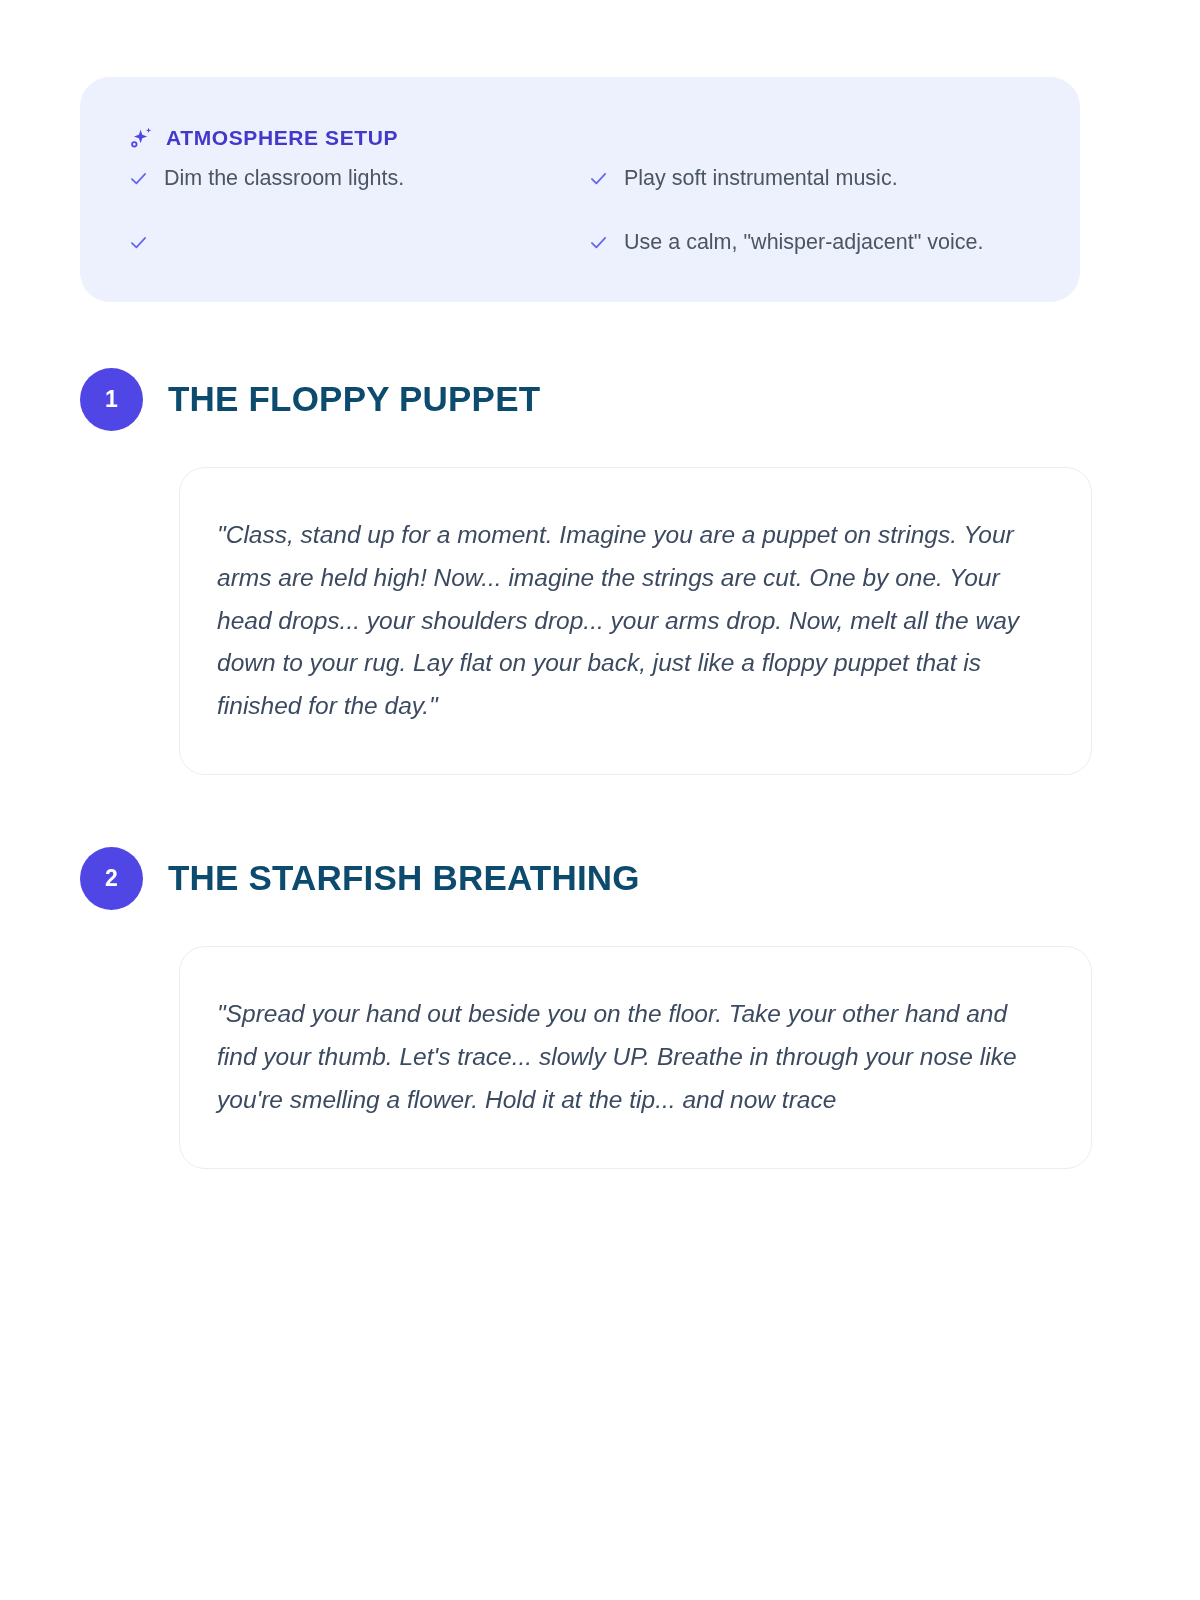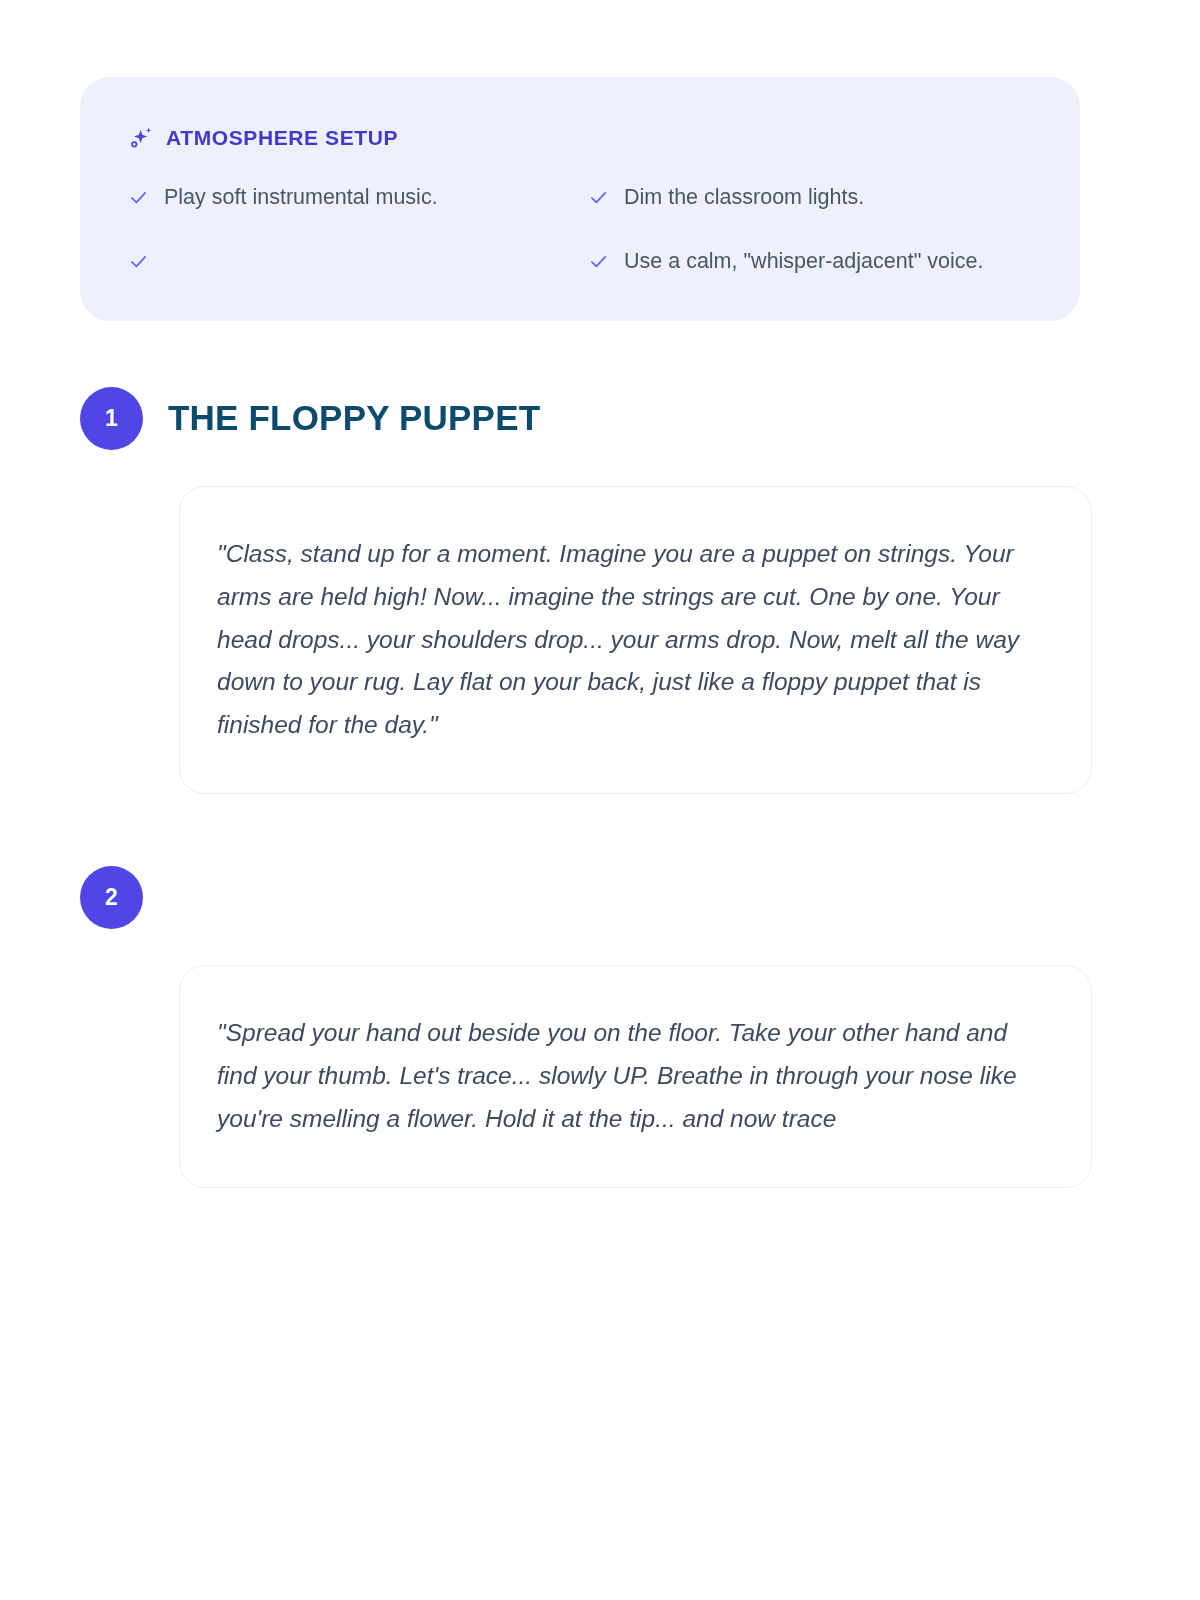--- a/index.html
+++ b/index.html
@@ -88,21 +88,21 @@
     width: 1000px;
     background: #EDF0FD;
     border-radius: 30px;
     padding: 47px 48px 46px 48px;
   }
 
   .atm-head {
     display: flex;
     align-items: center;
     gap: 11px;
-    margin-bottom: 33px;
+    margin-bottom: 14px;
   }
 
   .sparkle-icon {
     width: 27px;
     height: 27px;
     display: block;
     flex: 0 0 auto;
   }
 
   .atm-title {
@@ -210,28 +210,28 @@
         <circle cx="5.6" cy="18.1" r="2.0" stroke="#4F46E5" stroke-width="1.6" fill="none"></circle>
       </svg>
       <div class="atm-title">ATMOSPHERE SETUP</div>
     </div>
     <div class="atm-grid">
 
       <div class="atm-item">
         <svg class="check-icon" viewBox="0 0 24 24" fill="none">
           <path d="M4.5 12.6 L9.6 17.6 L19.6 6.8" stroke="#6366f1" stroke-width="2" stroke-linecap="round" stroke-linejoin="round"></path>
         </svg>
+        <span class="atm-item-text">Dim the classroom lights.</span>
+      </div>
+
+      <div class="atm-item">
+        <svg class="check-icon" viewBox="0 0 24 24" fill="none">
+          <path d="M4.5 12.6 L9.6 17.6 L19.6 6.8" stroke="#6366f1" stroke-width="2" stroke-linecap="round" stroke-linejoin="round"></path>
+        </svg>
         <span class="atm-item-text">Play soft instrumental music.</span>
-      </div>
-
-      <div class="atm-item">
-        <svg class="check-icon" viewBox="0 0 24 24" fill="none">
-          <path d="M4.5 12.6 L9.6 17.6 L19.6 6.8" stroke="#6366f1" stroke-width="2" stroke-linecap="round" stroke-linejoin="round"></path>
-        </svg>
-        <span class="atm-item-text">Dim the classroom lights.</span>
       </div>
 
       <div class="atm-item">
         <svg class="check-icon" viewBox="0 0 24 24" fill="none">
           <path d="M4.5 12.6 L9.6 17.6 L19.6 6.8" stroke="#6366f1" stroke-width="2" stroke-linecap="round" stroke-linejoin="round"></path>
         </svg>
       </div>
 
       <div class="atm-item">
         <svg class="check-icon" viewBox="0 0 24 24" fill="none">
@@ -249,19 +249,20 @@
       <div class="step-title">THE FLOPPY PUPPET</div>
     </div>
     <div class="quote-card">
       <div class="quote-text">"Class, stand up for a moment. Imagine you are a puppet on strings. Your arms are held high! Now... imagine the strings are cut. One by one. Your head drops... your shoulders drop... your arms drop. Now, melt all the way down to your rug. Lay flat on your back, just like a floppy puppet that is finished for the day."</div>
     </div>
   </div>
 
   <div class="step step-2">
     <div class="step-head">
       <div class="step-badge">2</div>
+      <div class="step-title">THE STARFISH BREATHING</div>
     </div>
     <div class="quote-card">
       <div class="quote-text">"Spread your hand out beside you on the floor. Take your other hand and find your thumb. Let's trace... slowly UP. Breathe in through your nose like you're smelling a flower. Hold it at the tip... and now trace</div>
     </div>
   </div>
 
 </div>
 
 </body></html>

